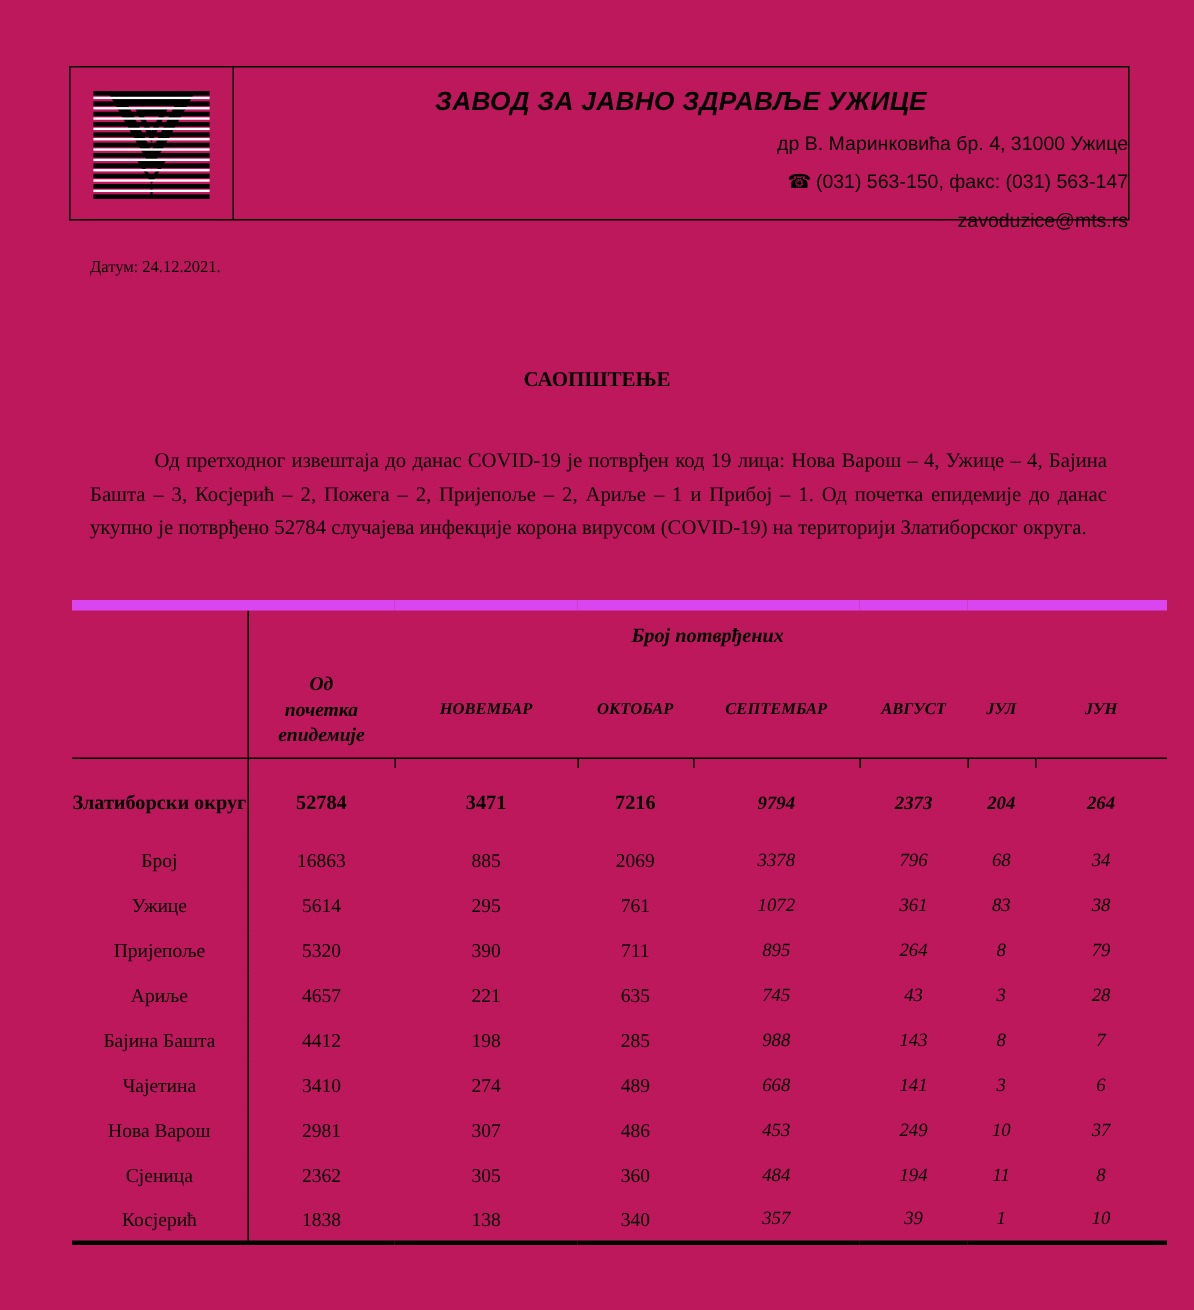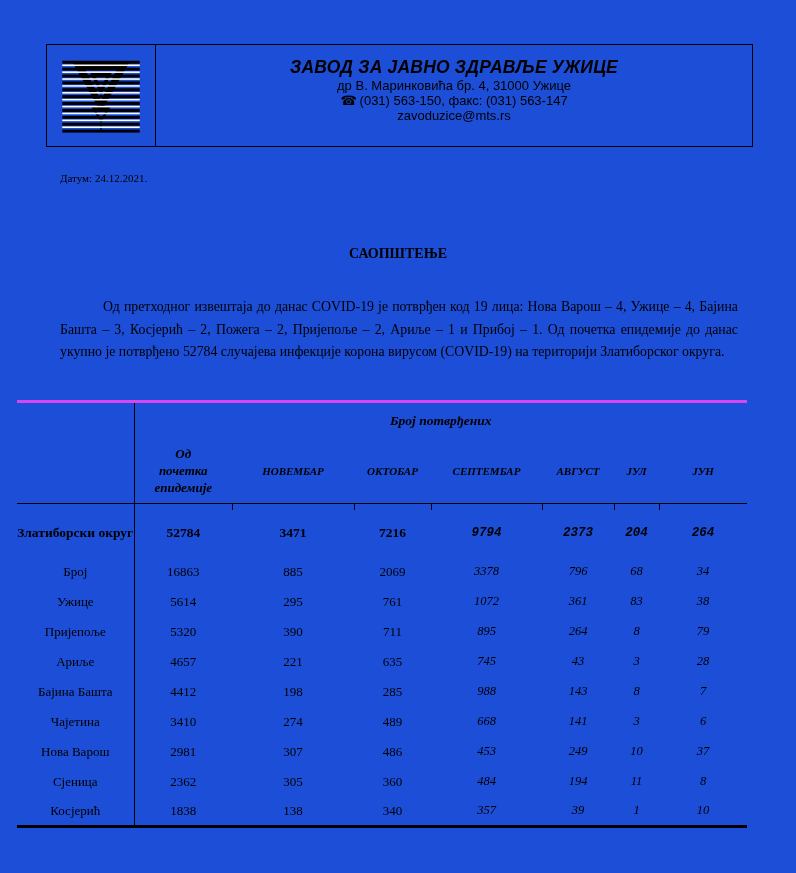--- a/index.html
+++ b/index.html
@@ -1,62 +1,62 @@
 <!DOCTYPE html>
 <html><head>
 <meta charset="utf-8">
 <style>
   html,body { margin:0; padding:0; background:#ffffff; }
   .page {
-    position:relative; width:796px; height:873px; background:#1d4ed8; color:#000;
+    position:relative; width:796px; height:873px; background:#be185d; color:#000;
     font-family:"Liberation Serif","DejaVu Serif",serif; overflow:hidden;
   }
   
   .header-box {
     position:absolute; left:46px; top:44px; width:705px; height:101px;
     border:1px solid #000; display:flex;
   }
   .logo-cell {
     width:108px; border-right:1px solid #000;
     display:flex; align-items:center; justify-content:center;
   }
   .header-content {
     flex:1; text-align:center; padding-top:12px;
     font-family:"Liberation Sans","DejaVu Sans",sans-serif;
   }
   .institute-name { font-size:17.5px; font-weight:bold; font-style:italic; letter-spacing:.2px; }
-  .hdr-line { font-size:13px; margin-top:0; }
+  .hdr-line { font-size:13px; margin-top:10px;text-align:right; }
   .phone-ico { font-family:"DejaVu Sans",sans-serif; font-size:13px; margin-right:3px; }
   
   .date-line { position:absolute; left:60px; top:172px; font-size:11px; }
   .doc-title { position:absolute; left:0; right:0; top:246px; text-align:center;
                font-weight:bold; font-size:14px; }
   .body-par  { position:absolute; left:60px; top:296px; width:678px;
                text-align:justify; text-indent:43px; font-size:13.8px; line-height:22.5px; }
   
   table.report {
-    position:absolute; left:17px; top:400px; width:730px;
+    position:absolute; left:48px; top:400px; width:730px;
     border-collapse:collapse; table-layout:fixed;
-    border-top:3px solid #d946ef; border-bottom:3px solid #000;
+    border-top:7px solid #d946ef; border-bottom:3px solid #000;
   }
   table.report td { padding:0; text-align:center; vertical-align:middle; overflow:hidden; }
   .name-col { border-right:1px solid #000; }
   tr.h1 { height:38px; }
   .group-h { font-weight:bold; font-style:italic; font-size:13.5px; }
   tr.h2 { height:64px; }
   tr.h2 td { border-bottom:1px solid #000; font-weight:bold; font-style:italic; font-size:11px; }
   tr.h2 td.oth { white-space:pre-line; font-size:13px; line-height:1.3; }
   tr.ticks { height:6px; }
   tr.ticks td.t { border-left:1px solid #000; }
   tbody.data tr { height:30px; font-size:13px; }
   tbody.data tr.total { height:47px; }
   tbody.data tr.total td.nm,
   tbody.data tr.total td.vr { font-weight:bold; font-size:13.5px; }
   td.vi { font-style:italic; font-size:12.5px; }
-  tbody.data tr.total td.vi { font-weight:bold; font-style:italic;font-family:Liberation Mono, monospace; }
+  tbody.data tr.total td.vi { font-weight:bold; font-style:italic; }
   tbody.data td.nm { line-height:1.2; }
 </style>
 </head>
 <body>
 
 <div class="page">
 
   <div class="header-box">
     <div class="logo-cell">
       <svg width="78" height="74" viewBox="0 0 90 86" aria-hidden="true">

